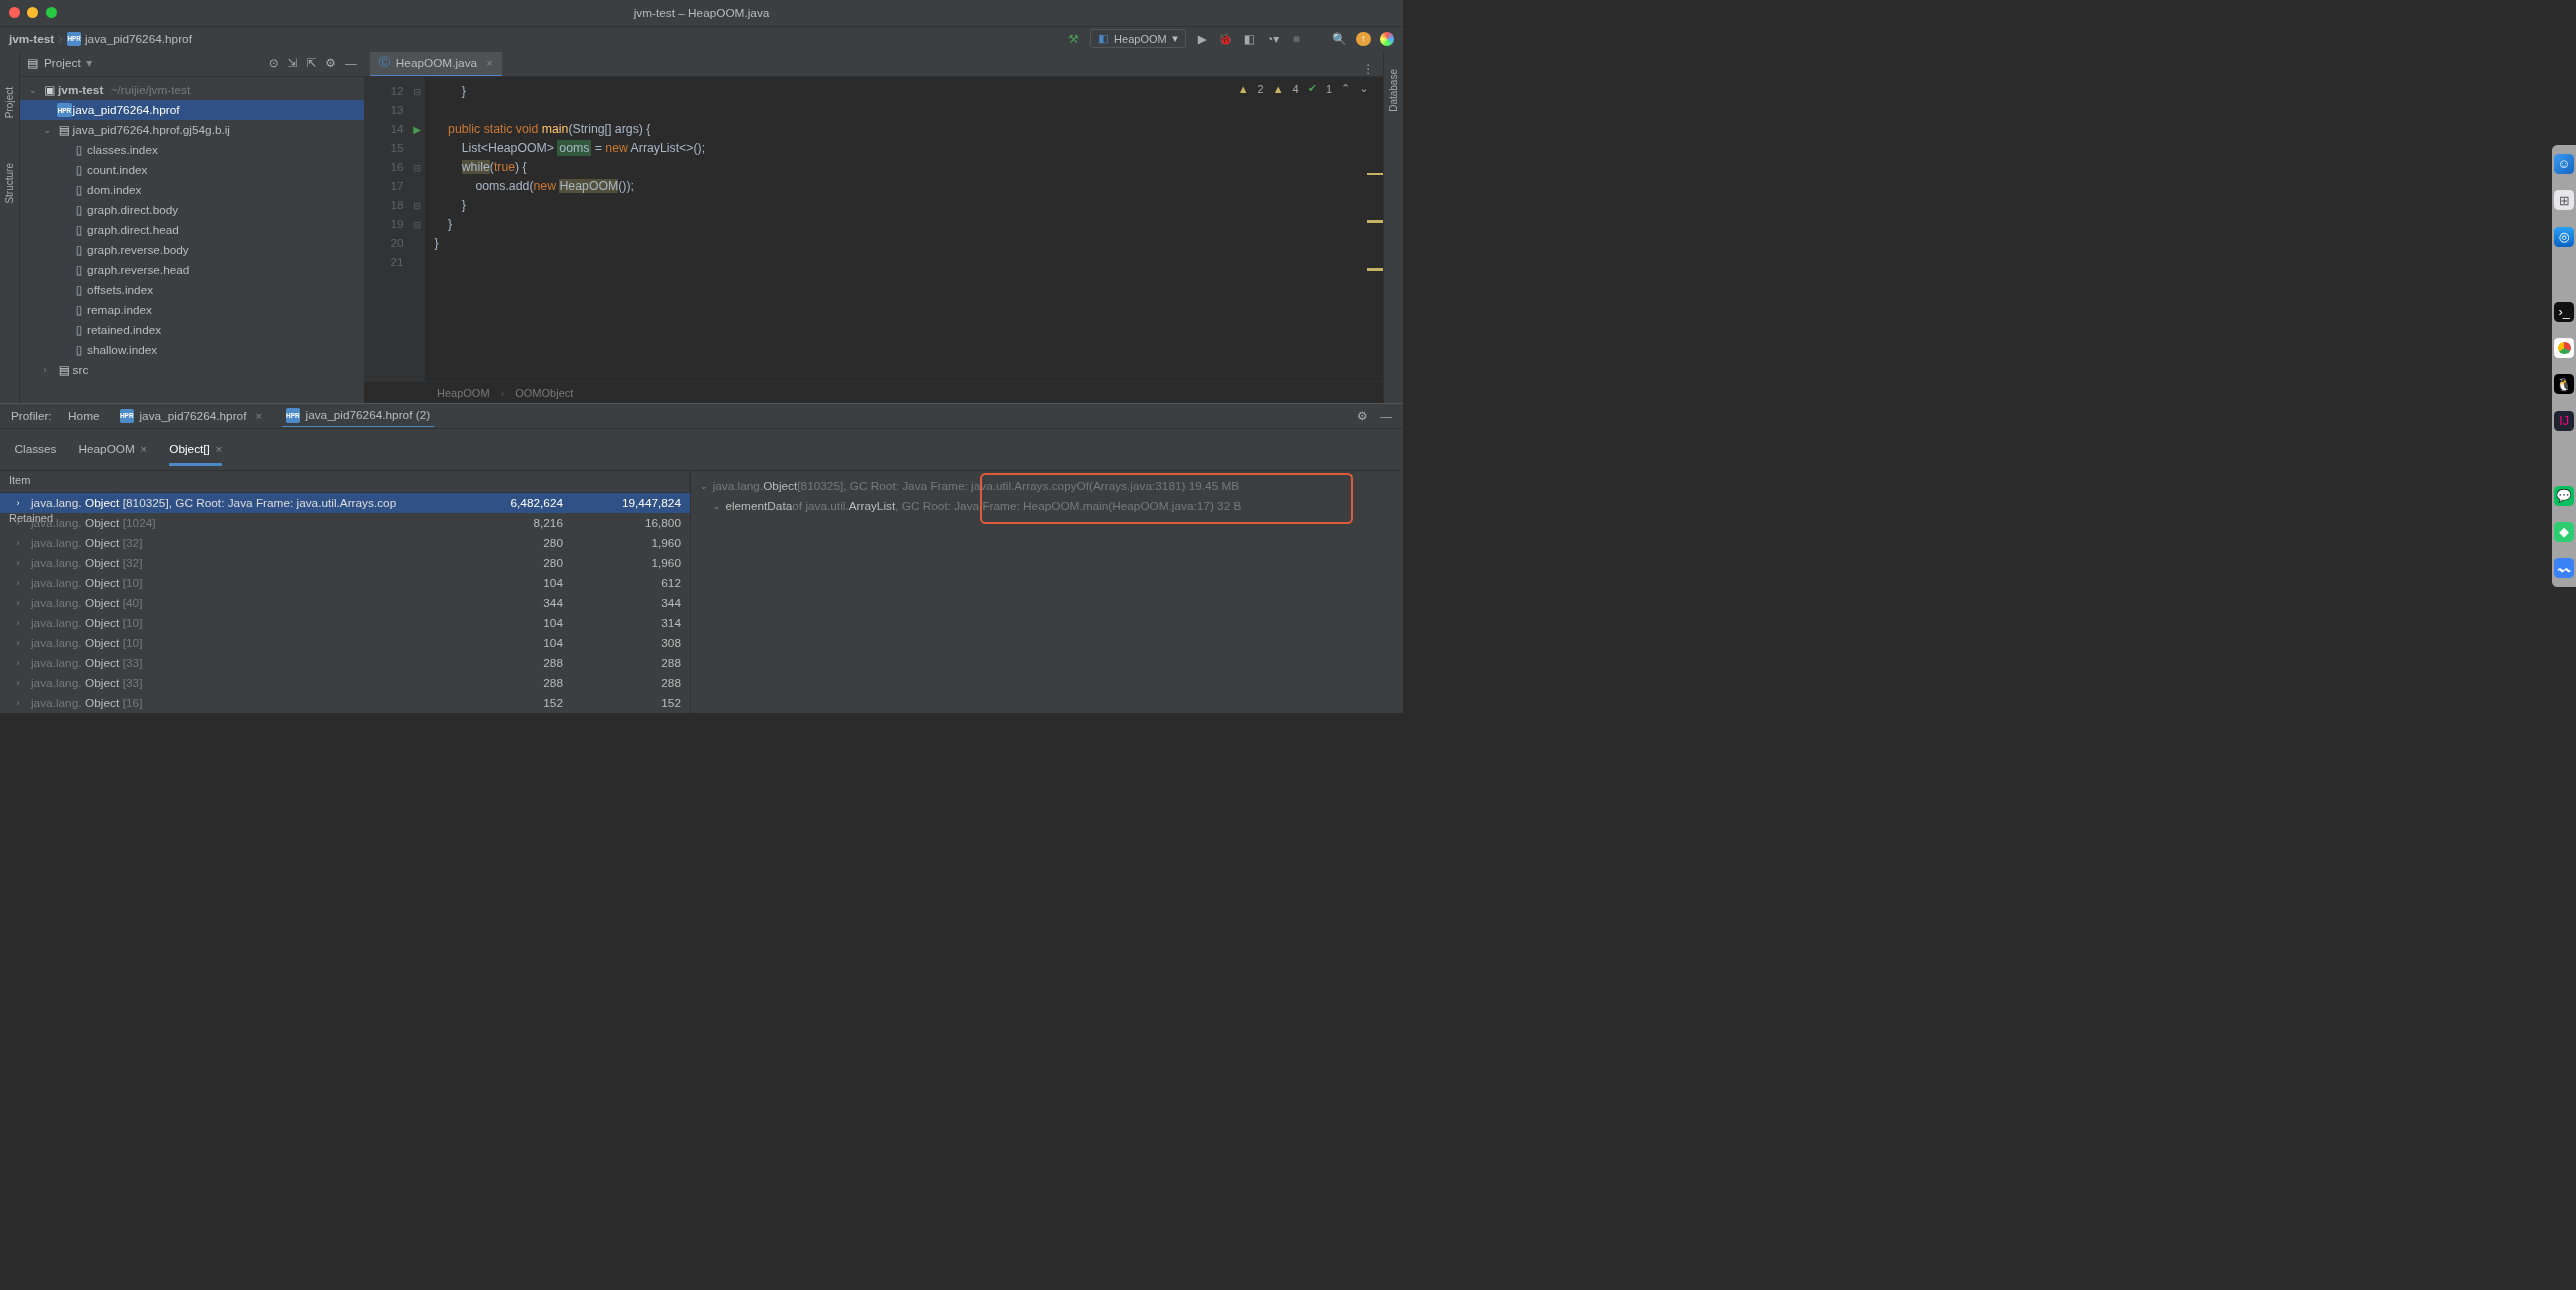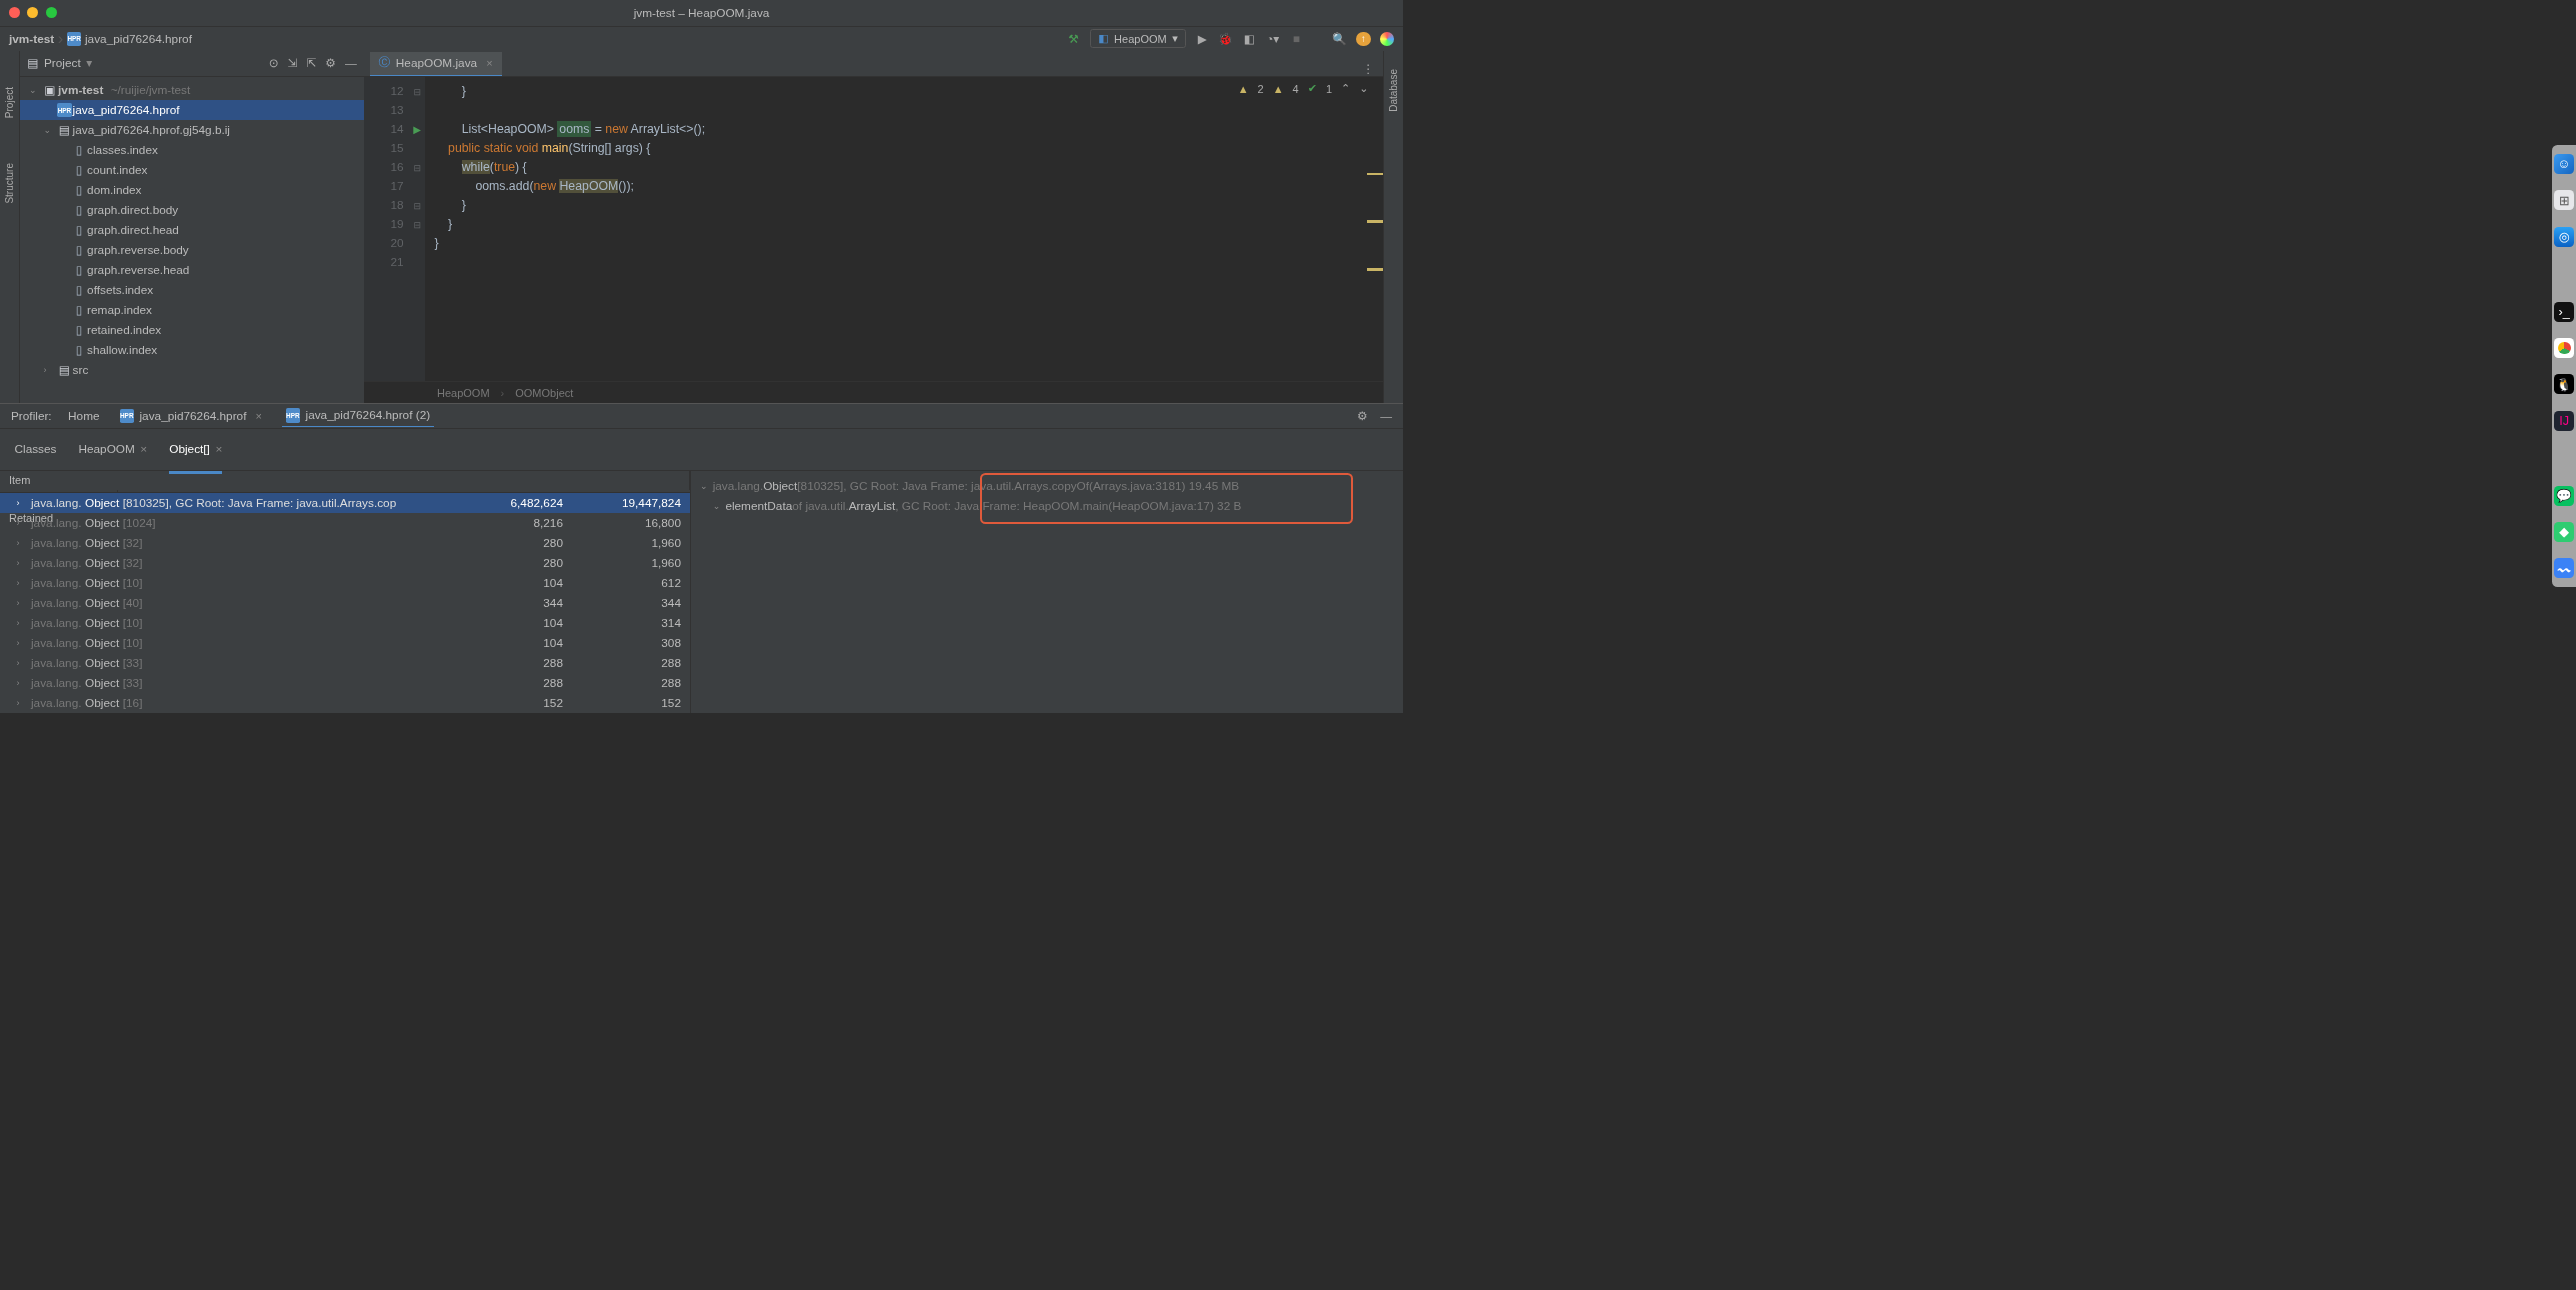--- a/index.html
+++ b/index.html
@@ -62,21 +62,21 @@
 .mm-mark { height: 2.7px; background: #c9b465; }
 .crumbs { height: 22px; display: flex; align-items: center; padding-left: 73px; background: #2b2b2b; color: #787878; font-size: 11px; gap: 11px; border-top: 0.9px solid #323232; }
 .crumb-sep { color: #555; }
 .profiler-header { height: 25.5px; background: #3c3f41; border-top: 0.9px solid #555; border-bottom: 0.9px solid #323232; display: flex; align-items: center; padding: 0 11px; gap: 16.4px; }
 .prof-title { color: #bbb; font-weight: 500; }
 .prof-link { color: #bbb; }
 .prof-tab { display: flex; align-items: center; gap: 5.5px; color: #bbb; padding: 3.6px 3.6px; }
 .prof-tab.active { border-bottom: 1.8px solid #4a88c7; }
 .prof-close { color: #888; font-size: 11px; margin-left: 3.6px; }
 .prof-tools { margin-left: auto; display: flex; gap: 12.7px; color: #aaa; }
-.sub-tabs { height: 42px; display: flex; padding: 0 14.5px; gap: 22px; background: #3c3f41; border-bottom: 0.9px solid #323232; }
+.sub-tabs { height: 42px; display: flex; align-items: center; padding: 0 14.5px; gap: 22px; background: #3c3f41; border-bottom: 0.9px solid #323232; }
 .sub-tab { color: #bbb; padding: 5.5px 0; display: flex; align-items: center; gap: 5.5px; position: relative; }
 .sub-tab.active { color: #fff; }
 .sub-tab.active::after { content: ""; position: absolute; left: 0; right: 0; bottom: -4.5px; height: 2.7px; background: #4a88c7; }
 .close-x { color: #888; }
 .prof-body { display: flex; height: 245px; background: #3c3f41; }
 .obj-table { width: 691px; display: flex; flex-direction: column; border-right: 0.9px solid #323232; }
 .obj-head { height: 22px; display: flex; border-bottom: 0.9px solid #323232; color: #bbb; font-size: 11px; flex-direction: column; }
 .oh-item { flex: 1; padding: 3.6px 9px; border-right: 0.9px solid #323232; }
 .oh-shallow { width: 118px; padding: 3.6px 9px; border-right: 0.9px solid #323232; }
 .oh-retained { width: 118px; padding: 3.6px 9px; }
@@ -351,22 +351,22 @@
           <span>⌃</span>
           <span>⌄</span>
         </div>
         <div class="minimap">
           <div class="mm-mark"></div>
             <div class="mm-mark"></div>
             <div class="mm-mark"></div>
         </div>
         <div class="code-line"><span>        }</span></div>
         <div class="code-line"></div>
+        <div class="code-line"><span>    </span><span class="kw">public</span> <span class="kw">static</span> <span class="kw">void</span> <span class="fn">main</span><span>(String[] args) {</span></div>
         <div class="code-line"><span>        List&lt;HeapOOM&gt; </span><span class="hl-box">ooms</span><span> = </span><span class="kw">new</span><span> ArrayList&lt;&gt;();</span></div>
-        <div class="code-line"><span>    </span><span class="kw">public</span> <span class="kw">static</span> <span class="kw">void</span> <span class="fn">main</span><span>(String[] args) {</span></div>
         <div class="code-line"><span>        </span><span class="hl-warn">while</span><span>(</span><span class="kw">true</span><span>) {</span></div>
         <div class="code-line"><span>            ooms.add(</span><span class="kw">new</span><span> </span><span class="hl-warn">HeapOOM</span><span>());</span></div>
         <div class="code-line"><span>        }</span></div>
         <div class="code-line"><span>    }</span></div>
         <div class="code-line"><span>}</span></div>
         <div class="code-line"></div>
       </div>
     </div>
     <div class="crumbs">
       <span>HeapOOM</span>

